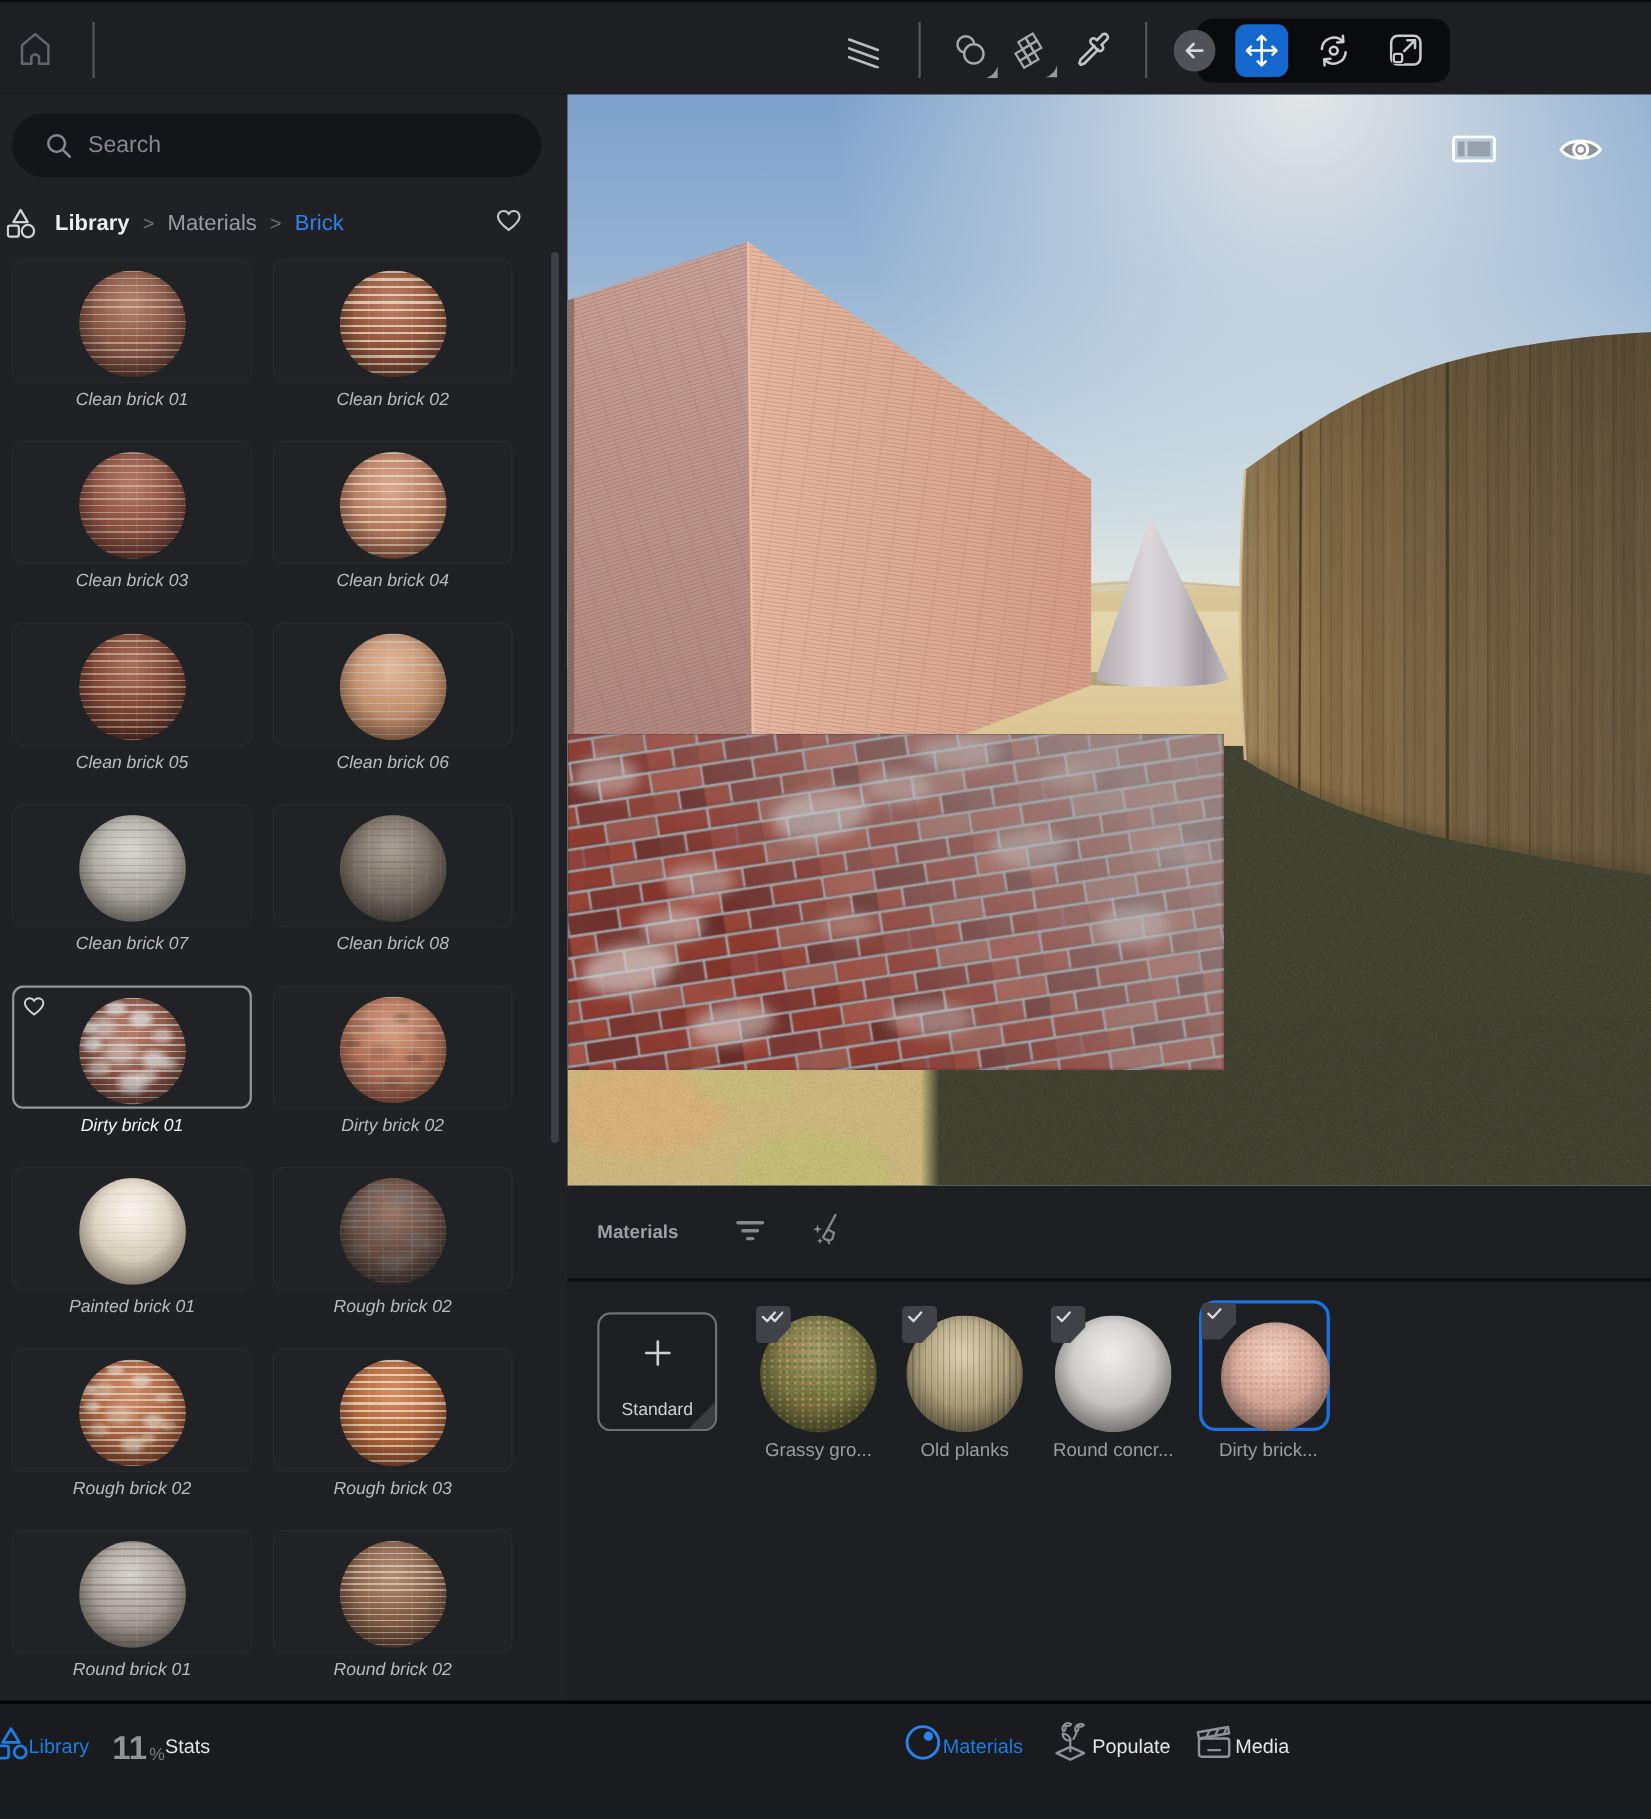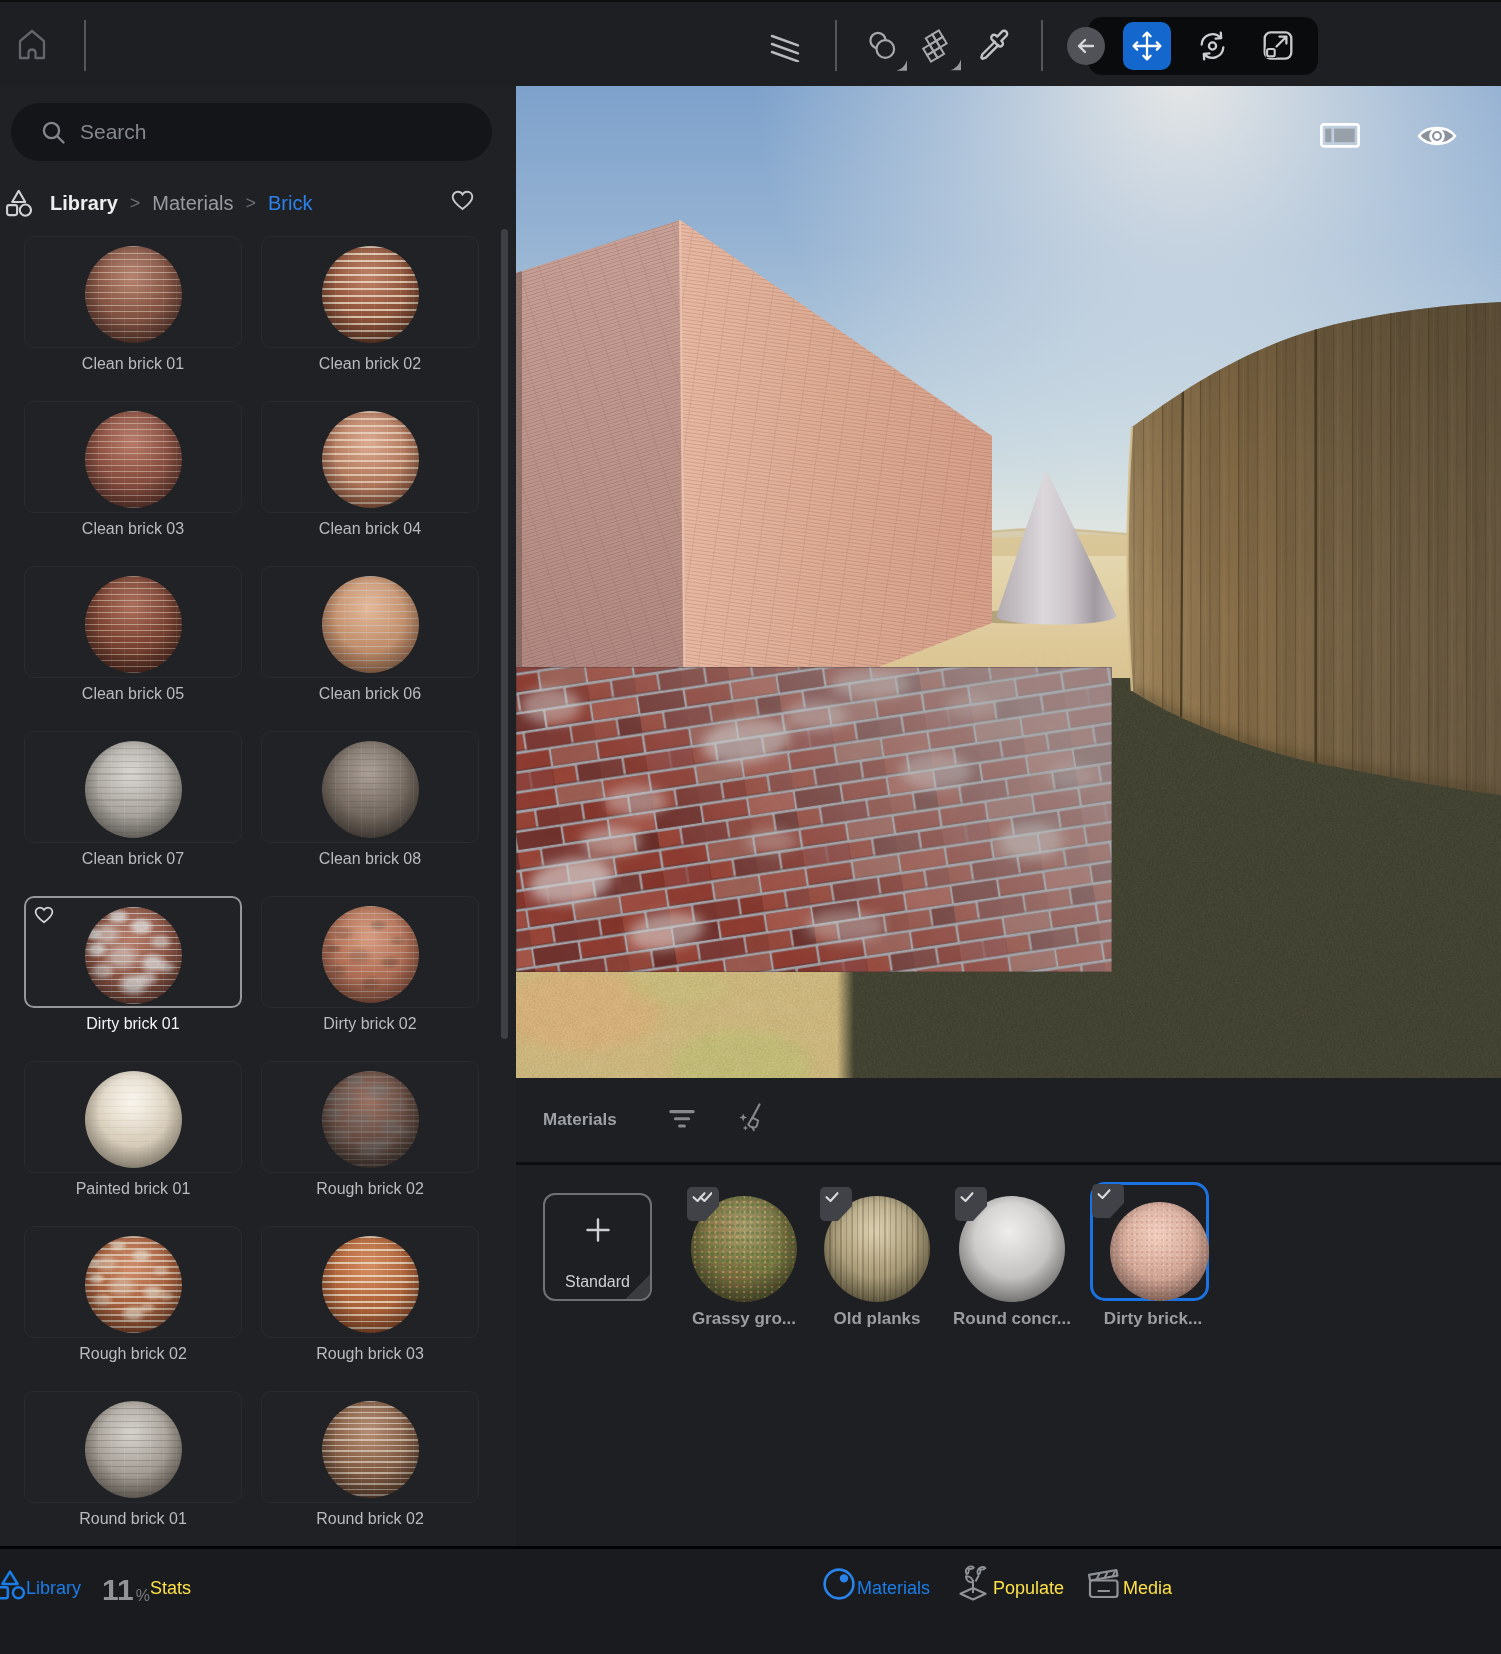--- a/index.html
+++ b/index.html
@@ -17,21 +17,21 @@
 
 .sidebar { position:absolute; left:0; top:86px; width:537px; height:1460px; background:#1f2125; overflow:hidden; }
 .search-box { position:absolute; left:11px; top:17px; width:481px; height:58px; border-radius:29px; background:#131519; display:flex; align-items:center; padding-left:30px; }
 .search-box .ph { color:#84878d; font-size:21px; margin-left:14px; }
 .breadcrumb { position:absolute; left:6px; top:101px; width:490px; height:32px; display:flex; align-items:center; }
 .breadcrumb .crumb-root { color:#eceded; font-size:20px; font-weight:600; margin-left:18px; }
 .breadcrumb .sep { color:#6e7176; font-size:18px; margin:0 12px; }
 .breadcrumb .crumb-mid { color:#989ba0; font-size:20px; }
 .breadcrumb .crumb-cur { color:#2c80ea; font-size:20px; }
 .crumb-heart { position:absolute; right:22px; top:3px; }
-.mat-grid { position:absolute; left:24px; top:150px; width:474px; display:grid; grid-template-columns:218px 218px; column-gap:19px; row-gap:25px; }
+.mat-grid { position:absolute; left:11px; top:150px; width:474px; display:grid; grid-template-columns:218px 218px; column-gap:19px; row-gap:25px;font-style:italic; }
 .tile { width:218px; height:140px; position:relative; }
 .tile-card { width:218px; height:112px; border:1px solid #2a2b30; border-radius:10px; background:#202226; position:relative; display:flex; justify-content:center; }
 .tile.selected .tile-card { border:2px solid #96979b; }
 .tile-label { margin-top:7px; text-align:center; font-size:16px; color:#b9bbbd; }
 .tile.selected .tile-label { color:#f2f3f4; }
 .sphere { border-radius:50%; }
 .tile .sphere { width:97px; height:97px; margin-top:9px; }
 .tile-heart { position:absolute; left:8px; top:8px; }
 .scroll-thumb { position:absolute; left:501px; top:143px; width:7px; height:810px; border-radius:4px; background:#3f4045; }
 
@@ -44,30 +44,30 @@
 .dock-header { position:absolute; left:0; top:0; width:985px; height:87px; border-bottom:3px solid #0d0e10; display:flex; align-items:center; }
 .dock-title { color:#9da0a5; font-size:17px; font-weight:700; margin-left:27px; }
 .dock-icon { margin-left:0; display:flex; align-items:center; justify-content:center; }
 .chips { position:absolute; left:0; top:115px; width:985px; height:230px; }
 .standard-btn { position:absolute; left:27px; top:0px; width:109px; height:108px; border:2px solid #6f7175; border-radius:12px; display:flex; flex-direction:column; align-items:center; color:#cfd0d2; overflow:hidden; }
 .standard-btn .fold { position:absolute; right:-1px; bottom:-1px; width:26px; height:26px; background:linear-gradient(315deg,#3a3c40 50%,rgba(0,0,0,0) 50%); border-top-left-radius:4px; }
 .standard-btn .plus { margin-top:22px; }
 .standard-btn .std-label { font-size:16px; margin-top:30px; }
 .chip { position:absolute; width:106px; }
 .chip .sphere { width:106px; height:106px; }
-.chip-label { position:absolute; top:113px; width:200px; left:50%; transform:translateX(-50%); text-align:center; font-size:17px; color:#9b9da1;font-weight:bold; }
+.chip-label { position:absolute; top:113px; width:200px; left:50%; transform:translateX(-50%); text-align:center; font-size:17px; color:#9b9da1; }
 .chip-badge { position:absolute; left:-4px; top:-9px; width:32px; height:34px; background:#404247; clip-path:polygon(0 0,100% 0,100% 56%,56% 100%,0 100%); border-radius:5px; display:flex; padding:4px 0 0 5px; }
 .sel-ring { position:absolute; left:574px; top:-11px; width:119px; height:119px; border:3px solid #1b73e2; border-radius:15px; }
 .chip.selected .sphere { width:99px; height:99px; margin:10px; }
 
 
 .bottombar { position:absolute; left:0; top:1546px; width:1501px; height:108px; background:#191b1f; border-top:3px solid #030405; }
 .nav-item { position:absolute; top:14px; width:140px; margin-left:-70px; display:flex; flex-direction:row; align-items:center; }
 .nav-item .nav-icon { height:42px; display:flex; align-items:center; justify-content:center; }
-.nav-item .nav-label { margin-top:8px; font-size:18px; color:#fde047; }
+.nav-item .nav-label { margin-top:8px; font-size:18px; color:#e5e5e5; }
 .nav-item.active .nav-label { color:#1b7de8; }
 .stats-num { height:42px; display:flex; align-items:flex-end; }
 .stats-num .big { font-size:30px; font-weight:700; color:#919396; line-height:30px; }
 .stats-num .pct { font-size:16px; color:#77797d; margin-left:2px; line-height:18px; }
 </style>
 </head>
 <body>
 
 <header class="topbar">
   <div class="icon-btn" style="left:17px;top:26px;width:30px;height:33px">

